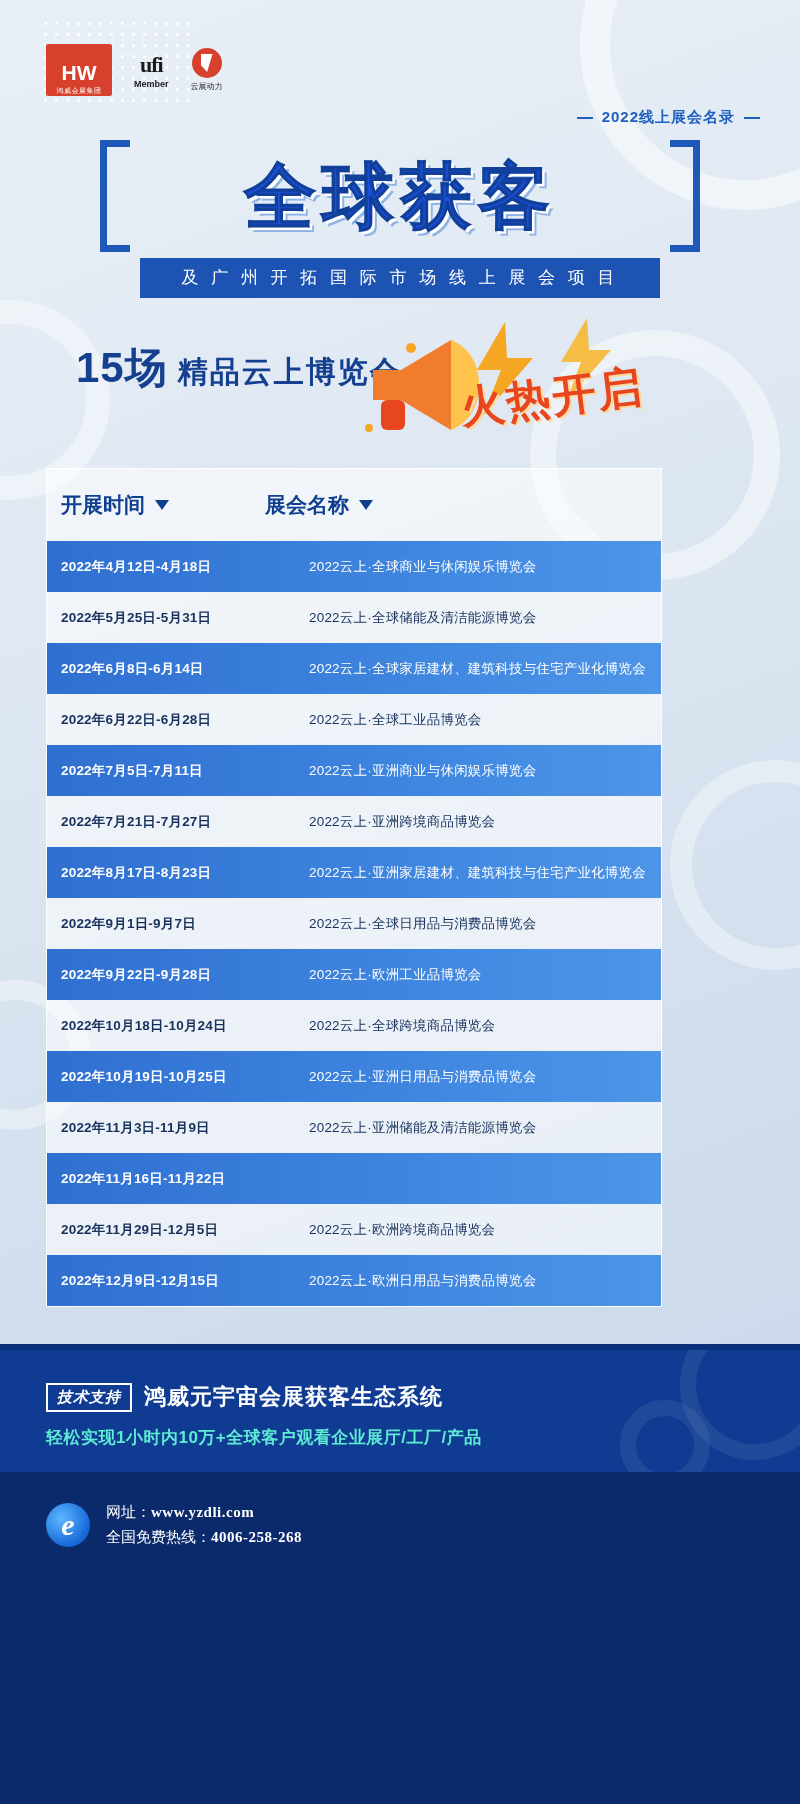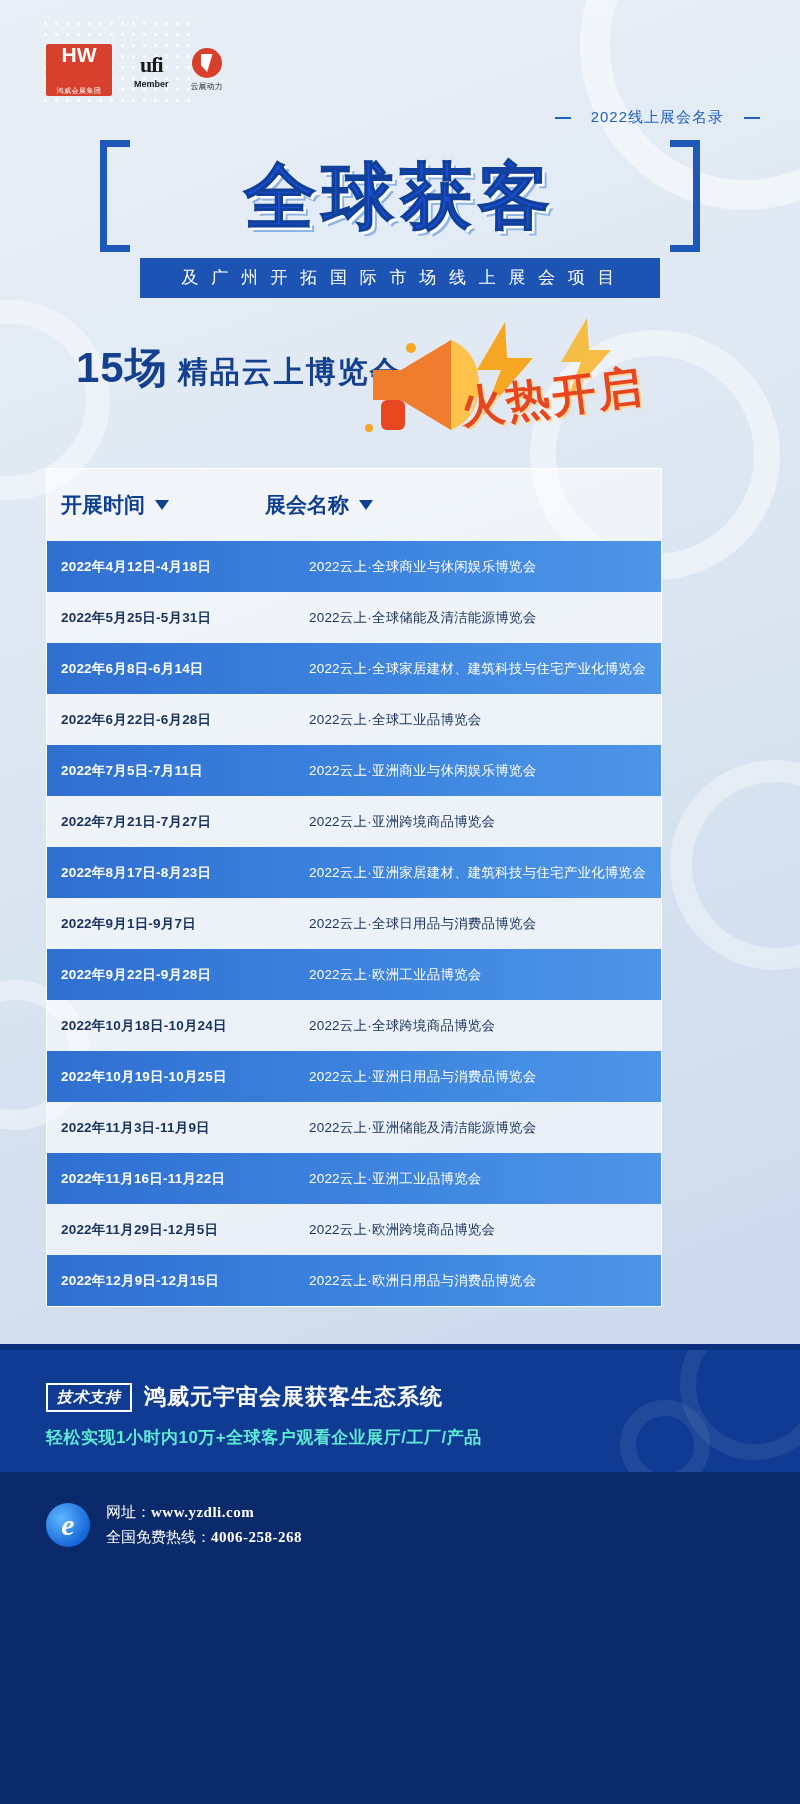--- a/index.html
+++ b/index.html
@@ -42,21 +42,21 @@
     display: flex;
     align-items: center;
     gap: 22px;
     z-index: 5;
   }
   .logo-box {
     width: 66px; height: 52px;
     background: #d6402c;
     color: #fff;
     display: flex; flex-direction: column;
-    align-items: center; justify-content: space-between;
+    align-items: center; justify-content: flex-end;
     border-radius: 2px;
   }
   .logo-mark { font-size: 21px; line-height: 1; font-weight: bold; }
   .logo-sub { font-size: 7px; margin-top: 3px; letter-spacing: .5px; }
   .logo-ufi { text-align: center; color: #1a1a1a; }
   .logo-ufi .u-main { font-size: 22px; font-weight: bold; letter-spacing: -1px; font-family: "Liberation Serif", serif; }
   .logo-ufi .u-sub { font-size: 9px; font-weight: bold; margin-top: 1px; }
   .logo-yz { text-align: center; }
   .logo-yz .y-circ {
     width: 30px; height: 30px; border-radius: 50%;
@@ -67,24 +67,24 @@
     content: ""; position: absolute; left: 9px; top: 6px;
     width: 12px; height: 18px; background: #fff;
     clip-path: polygon(0 0, 100% 0, 55% 100%, 0 60%);
   }
   .logo-yz .y-sub { font-size: 8px; color: #222; margin-top: 3px; }
 
   
   .ribbon {
     position: absolute;
     right: 40px; top: 108px;
-    display: flex; align-items: center; gap: 20px;
+    display: flex; align-items: center; gap: 9px;
     color: #1f5fc0;
     font-size: 15px;
-    font-weight: normal;
+    font-weight: bold;
     z-index: 5;
     letter-spacing: 1px;
   }
   .ribbon .dash { width: 16px; height: 2px; background: #1f5fc0; display: inline-block; }
 
   .title-wrap {
     position: absolute;
     left: 0; right: 0; top: 140px;
     z-index: 4;
     text-align: center;
@@ -399,21 +399,20 @@
   <div class="row alt">
     <div class="cell-date">2022年10月19日-10月25日</div>
     <div class="cell-name">2022云上·亚洲日用品与消费品博览会</div>
   </div>
   <div class="row">
     <div class="cell-date">2022年11月3日-11月9日</div>
     <div class="cell-name">2022云上·亚洲储能及清洁能源博览会</div>
   </div>
   <div class="row alt">
     <div class="cell-date">2022年11月16日-11月22日</div>
-    <div class="cell-name">2022云上·亚洲工业品博览会</div>
   </div>
   <div class="row">
     <div class="cell-date">2022年11月29日-12月5日</div>
     <div class="cell-name">2022云上·欧洲跨境商品博览会</div>
   </div>
   <div class="row alt">
     <div class="cell-date">2022年12月9日-12月15日</div>
     <div class="cell-name">2022云上·欧洲日用品与消费品博览会</div>
   </div>
 </div>

